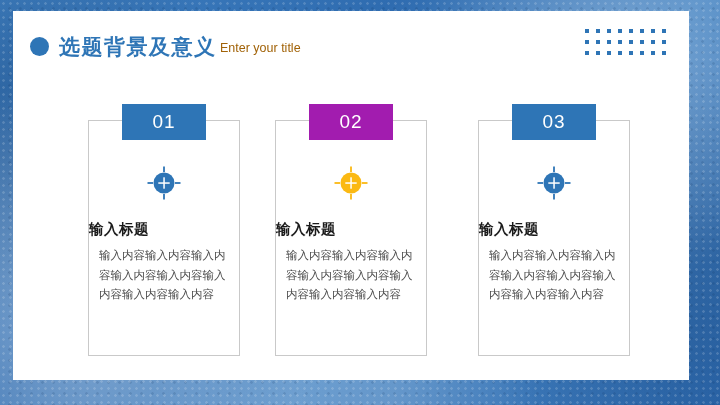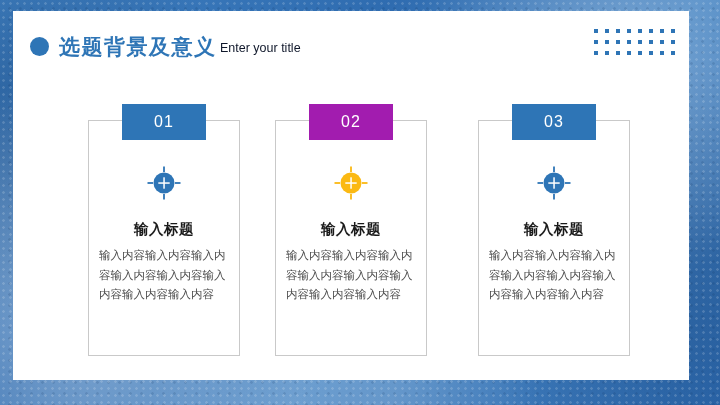--- a/index.html
+++ b/index.html
@@ -34,35 +34,35 @@
 
   
   .canvas{
     position:absolute;
     left:13px;top:11px;right:31px;bottom:25px;
     background:#ffffff;
     z-index:2;
   }
 
   
-  .header{position:absolute;left:0;top:0;width:100%;height:62px;padding-left:9px;}
+  .header{position:absolute;left:0;top:0;width:100%;height:62px;}
   .bullet{
     position:absolute;left:17px;top:26px;
     width:19px;height:19px;border-radius:50%;
     background:#2E75B6;
   }
   .title-cn{
     position:absolute;left:46px;top:22px;
     font-size:21px;font-weight:bold;color:#2E75B6;
     letter-spacing:1.5px;
     line-height:27px;white-space:nowrap;
   }
   .title-en{
     position:absolute;left:207px;top:28px;
-    font-size:12.5px;color:#0f172a;
+    font-size:12.5px;color:#a16207;
     line-height:18px;white-space:nowrap;
   }
 
   
   .dot-grid{
     position:absolute;right:16px;top:18px;
     display:grid;
     grid-template-columns:repeat(8,11px);
     grid-template-rows:repeat(3,11px);
   }
@@ -85,37 +85,37 @@
   }
   .card.c1{left:75px;}
   .card.c2{left:262px;}
   .card.c3{left:449px;margin-left:16px;}
 
   .badge{
     position:absolute;
     top:-17px;left:50%;transform:translateX(-50%);
     width:84px;height:36px;
     color:#ffffff;
-    font-size:16px;
+    font-size:19px;
     line-height:36px;
     text-align:center;
     letter-spacing:1px;
     z-index:3;
   }
   .badge.blue{background:#2E75B6;}
   .badge.gold{background:#a21caf;}
 
   .icon-wrap{
     position:absolute;top:45px;left:50%;transform:translateX(-50%);
     width:34px;height:34px;
   }
 
   .card-title{
     position:absolute;top:99px;left:0;width:100%;
-    text-align:center;
+    text-align:left;
     font-size:14.5px;font-weight:bold;color:#1a1a1a;
     letter-spacing:.5px;
   }
   .card-body{
     position:absolute;top:125px;left:10px;right:6px;
     font-size:11.5px;
     color:#4a4a4a;
     line-height:19.5px;
     text-align:left;
     letter-spacing:0px;

